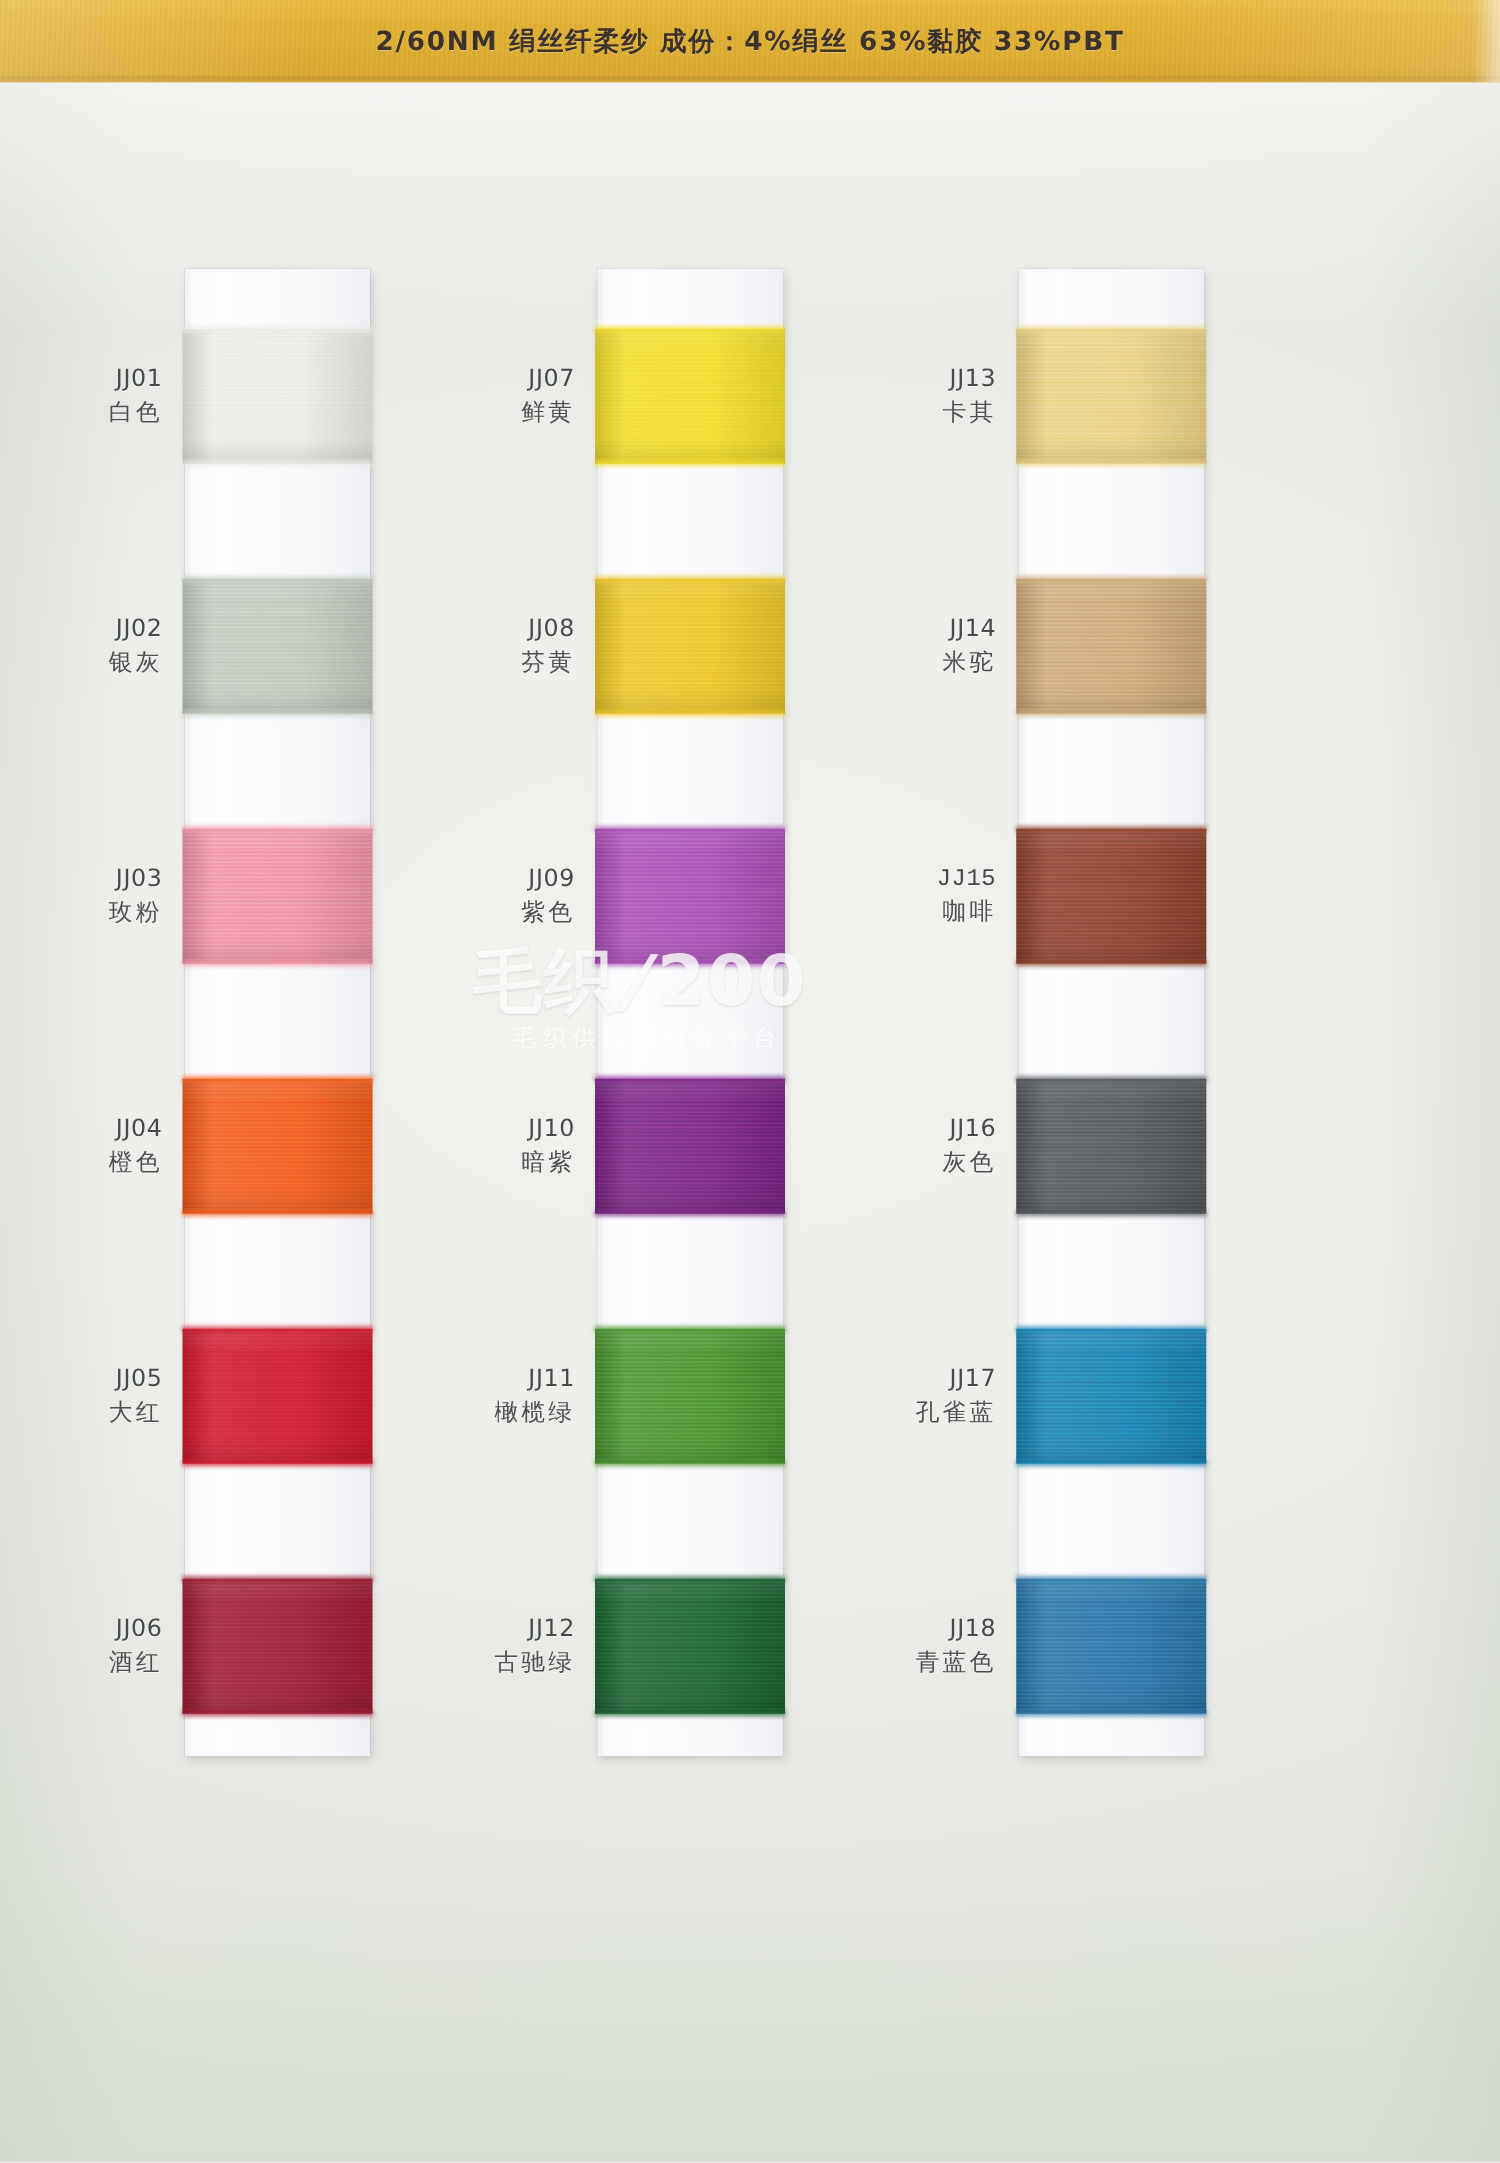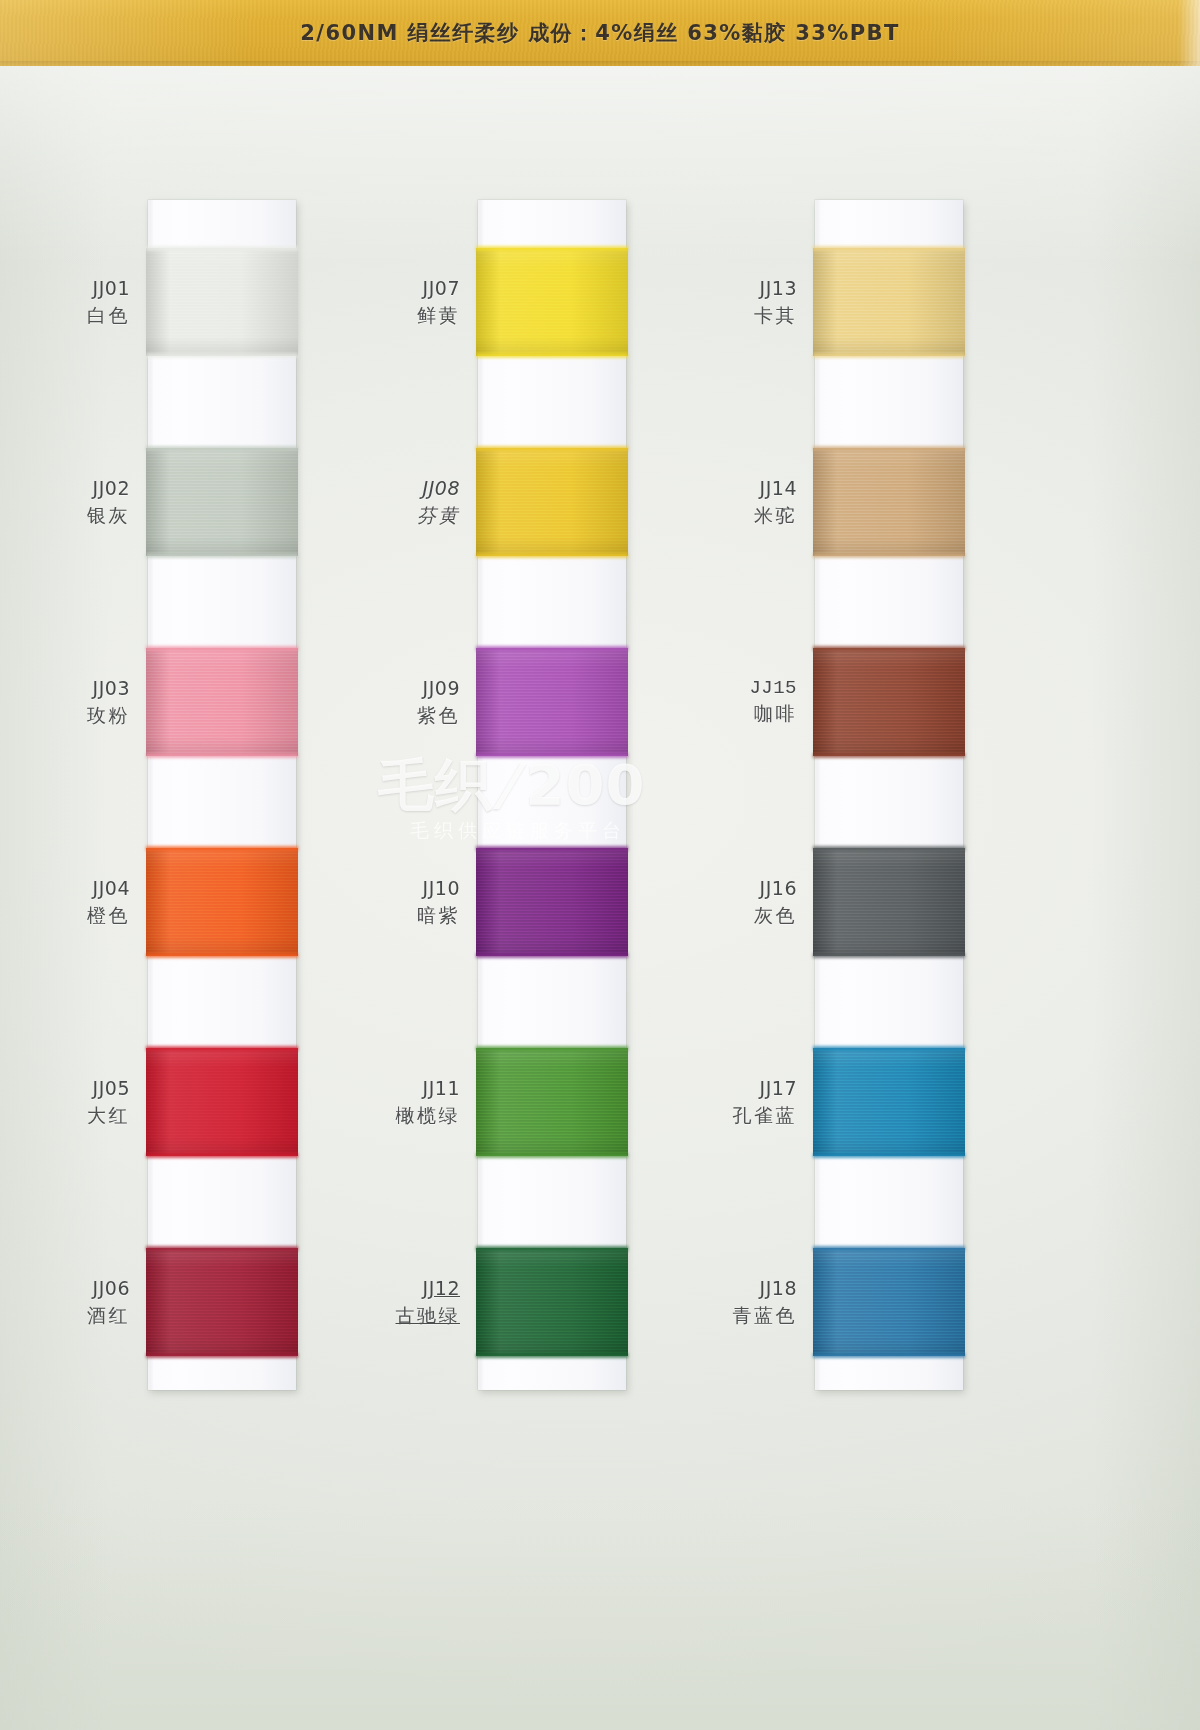--- a/index.html
+++ b/index.html
@@ -58,21 +58,21 @@
       linear-gradient(180deg, rgba(255,255,255,.55) 0%, rgba(255,255,255,0) 12%),
       linear-gradient(0deg, rgba(205,212,198,.35) 0%, rgba(255,255,255,0) 14%),
       linear-gradient(90deg, rgba(196,203,190,.30) 0%, rgba(255,255,255,0) 9%, rgba(255,255,255,0) 91%, rgba(196,203,190,.34) 100%);
     pointer-events:none;
   }
 
   
   .column {
     position: absolute;
     width: 148px;
-    top: 200px;
+    top: 215px;
     height: 1352px;
   }
   .strip {
     position: absolute; left: 0; top: 0;
     width: 148px; height: 1190px;
     background: linear-gradient(90deg,#fbfbfd 0%, #fdfdff 22%, #f8f8fb 76%, #eceef3 100%);
     box-shadow: 2px 3px 7px rgba(80,88,78,.22), 0 0 0 0.5px rgba(190,195,188,.5);
   }
   .strip:before {
     content:""; position:absolute; left:0; top:0; width:148px; height:1190px;
@@ -254,21 +254,21 @@
         <div class="label" style="top: 76px; left: -150px;">
           <span class="code">JJ07</span>
           <span class="name">鲜黄</span>
         </div>
         <div class="swatch" style="top: 248px; height: 108px; background: rgb(236, 198, 42);">
           <div class="fibres"></div>
           <div class="shade"></div>
           <div class="edgefuzz top" style="background: rgb(236, 198, 42);"></div>
           <div class="edgefuzz bot" style="background: rgb(236, 198, 42);"></div>
         </div>
-        <div class="label" style="top: 276px; left: -150px; font-style: italic;">
+        <div class="label" style="top: 276px; left: -150px;">
           <span class="code">JJ08</span>
           <span class="name">芬黄</span>
         </div>
         <div class="swatch" style="top: 448px; height: 108px; background: rgb(169, 81, 181);">
           <div class="fibres"></div>
           <div class="shade"></div>
           <div class="edgefuzz top" style="background: rgb(169, 81, 181);"></div>
           <div class="edgefuzz bot" style="background: rgb(169, 81, 181);"></div>
         </div>
         <div class="label" style="top: 476px; left: -150px;">
@@ -294,21 +294,21 @@
         <div class="label" style="top: 876px; left: -150px;">
           <span class="code">JJ11</span>
           <span class="name">橄榄绿</span>
         </div>
         <div class="swatch" style="top: 1048px; height: 108px; background: rgb(30, 100, 52);">
           <div class="fibres"></div>
           <div class="shade"></div>
           <div class="edgefuzz top" style="background: rgb(30, 100, 52);"></div>
           <div class="edgefuzz bot" style="background: rgb(30, 100, 52);"></div>
         </div>
-        <div class="label" style="top: 1076px; left: -150px; text-decoration: underline;">
+        <div class="label" style="top: 1076px; left: -150px;">
           <span class="code">JJ12</span>
           <span class="name">古驰绿</span>
         </div>
       </div>
       <div class="column" style="left: 815px;">
         <div class="strip"></div>
         <div class="swatch" style="top: 48px; height: 108px; background: rgb(236, 210, 133);">
           <div class="fibres"></div>
           <div class="shade"></div>
           <div class="edgefuzz top" style="background: rgb(236, 210, 133);"></div>

